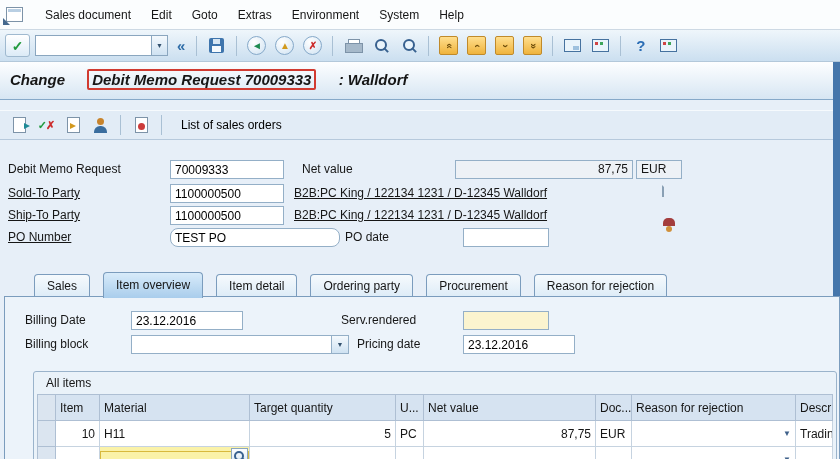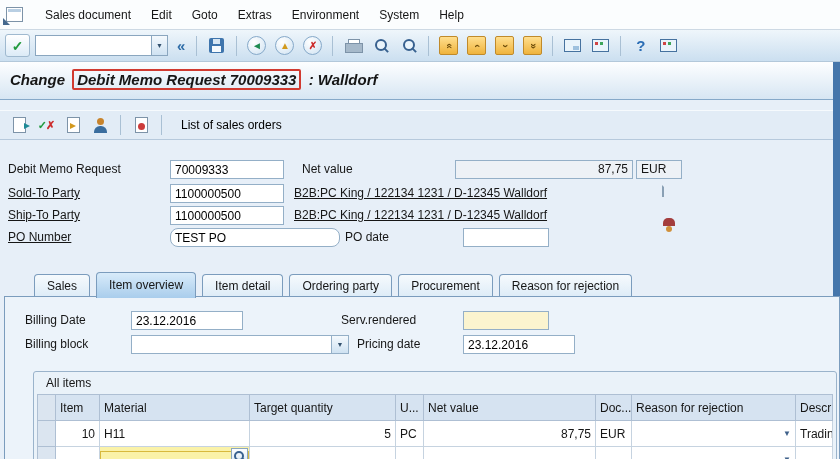--- a/index.html
+++ b/index.html
@@ -38,21 +38,21 @@
 .rot90{display:inline-block;transform:rotate(90deg);line-height:1}
 .icon-monitor{width:17px;height:13px;border:1px solid #46729f;background:#eaf4fb;position:relative}
 .icon-monitor .px{position:absolute;width:3px;height:3px}
 .px.red{left:2px;top:2px;background:#d04545}
 .px.green{left:7px;top:2px;background:#3da55a}
 .icon-monitor.session::before{content:'';position:absolute;right:1px;bottom:1px;width:6px;height:4px;background:#9fc1de}
 .icon-help{color:#2a6db5;font-weight:bold;font-size:15px}
 
 
 .titlebar{position:absolute;top:62px;left:0;width:100%;height:38px;background:linear-gradient(#fdfeff,#d7e6f3);border-bottom:1px solid #86a9c9;padding:7px 0 0 10px;font-size:15px;font-weight:bold;font-style:italic;white-space:nowrap}
-.hl-box{border:2px solid #d13a30;border-radius:2px;padding:0 3px;margin:0 3px;display:inline-block}
+.hl-box{border:2px solid #d13a30;border-radius:2px;padding:0 3px;margin:0 18px;display:inline-block}
 
 
 .apptoolbar{position:absolute;top:110px;left:0;width:100%;height:30px;background:#e2ecf6;border-top:1px solid #f6fafd;border-bottom:1px solid #b6c9dc;display:flex;align-items:center;padding:0 8px;gap:5px}
 .ai{width:22px;height:22px;display:flex;align-items:center;justify-content:center;cursor:pointer;background:none;border:none;flex:none}
 .pg{width:13px;height:16px;background:#fff;border:1px solid #7d93a8;position:relative}
 .pg.flow::after{content:'';position:absolute;right:-5px;bottom:3px;border-top:3px solid transparent;border-bottom:3px solid transparent;border-left:6px solid #1d8a96}
 .pg.reddot::after{content:'';position:absolute;left:2px;top:5px;width:7px;height:7px;border-radius:50%;background:#cc3b3b}
 .pg.arrow::after{content:'';position:absolute;left:2px;bottom:3px;width:0;height:0;border-top:3px solid transparent;border-bottom:3px solid transparent;border-left:6px solid #d2981e}
 .cx{font-size:11px;font-weight:bold;letter-spacing:-1px;line-height:1}
 .cx .ok{color:#229a3e}.cx .no{color:#cc2d2d}
@@ -71,21 +71,21 @@
 .num{text-align:right}
 .cream{background:#fbf4cf}
 .icon-docfold{width:15px;height:18px;background:#fffef5;border:1px solid #8aa0b5;position:relative}
 .icon-docfold::before{content:'';position:absolute;top:-1px;right:-1px;border-top:6px solid #e7eff8;border-left:6px solid transparent}
 .icon-bp{width:14px;height:16px;position:relative}
 .icon-bp::before{content:'';position:absolute;top:0;left:4px;width:6px;height:6px;border-radius:50%;background:#d0903a}
 .icon-bp::after{content:'';position:absolute;bottom:0;left:1px;width:12px;height:8px;border-radius:5px 5px 0 0;background:#a33d3d}
 .abs-ic{position:absolute;top:-2px}
 
 
-.tabstrip{position:absolute;top:268px;left:0;width:100%;height:29px;display:flex;align-items:flex-end;padding-left:34px;gap:6px}
+.tabstrip{position:absolute;top:268px;left:0;width:100%;height:29px;display:flex;align-items:flex-end;padding-left:34px;gap:13px}
 .tab{position:relative;bottom:-1px;padding:4px 12px 5px;border:1px solid #7b9cbd;border-bottom:none;border-radius:4px 4px 0 0;background:linear-gradient(#f6fafd,#dcebf7);cursor:pointer;z-index:1;white-space:nowrap}
 .tab.active{background:linear-gradient(#d8ebfa,#a9cdec);z-index:3;padding:5px 12px 6px}
 .panel{position:absolute;top:296px;left:4px;width:836px;height:170px;border:1px solid #7b9cbd;background:#ecf3fa;z-index:2}
 .dd{position:absolute;height:19px;border:1px solid #94afc7;background:#fff}
 .dd .arrow{position:absolute;right:0;top:0;width:17px;height:17px;border-left:1px solid #94afc7;background:linear-gradient(#f4f9fd,#cfe2f2);font-size:7px;color:#33516e;display:flex;align-items:center;justify-content:center}
 
 
 .groupbox{position:absolute;left:28px;right:2px;top:74px;height:120px;border:1px solid #9ab3cb;border-radius:3px;background:#eaf2f9}
 .gtitle{padding:4px 0 4px 12px}
 table{width:calc(100% - 6px);margin-left:3px;border-collapse:collapse;table-layout:fixed}

